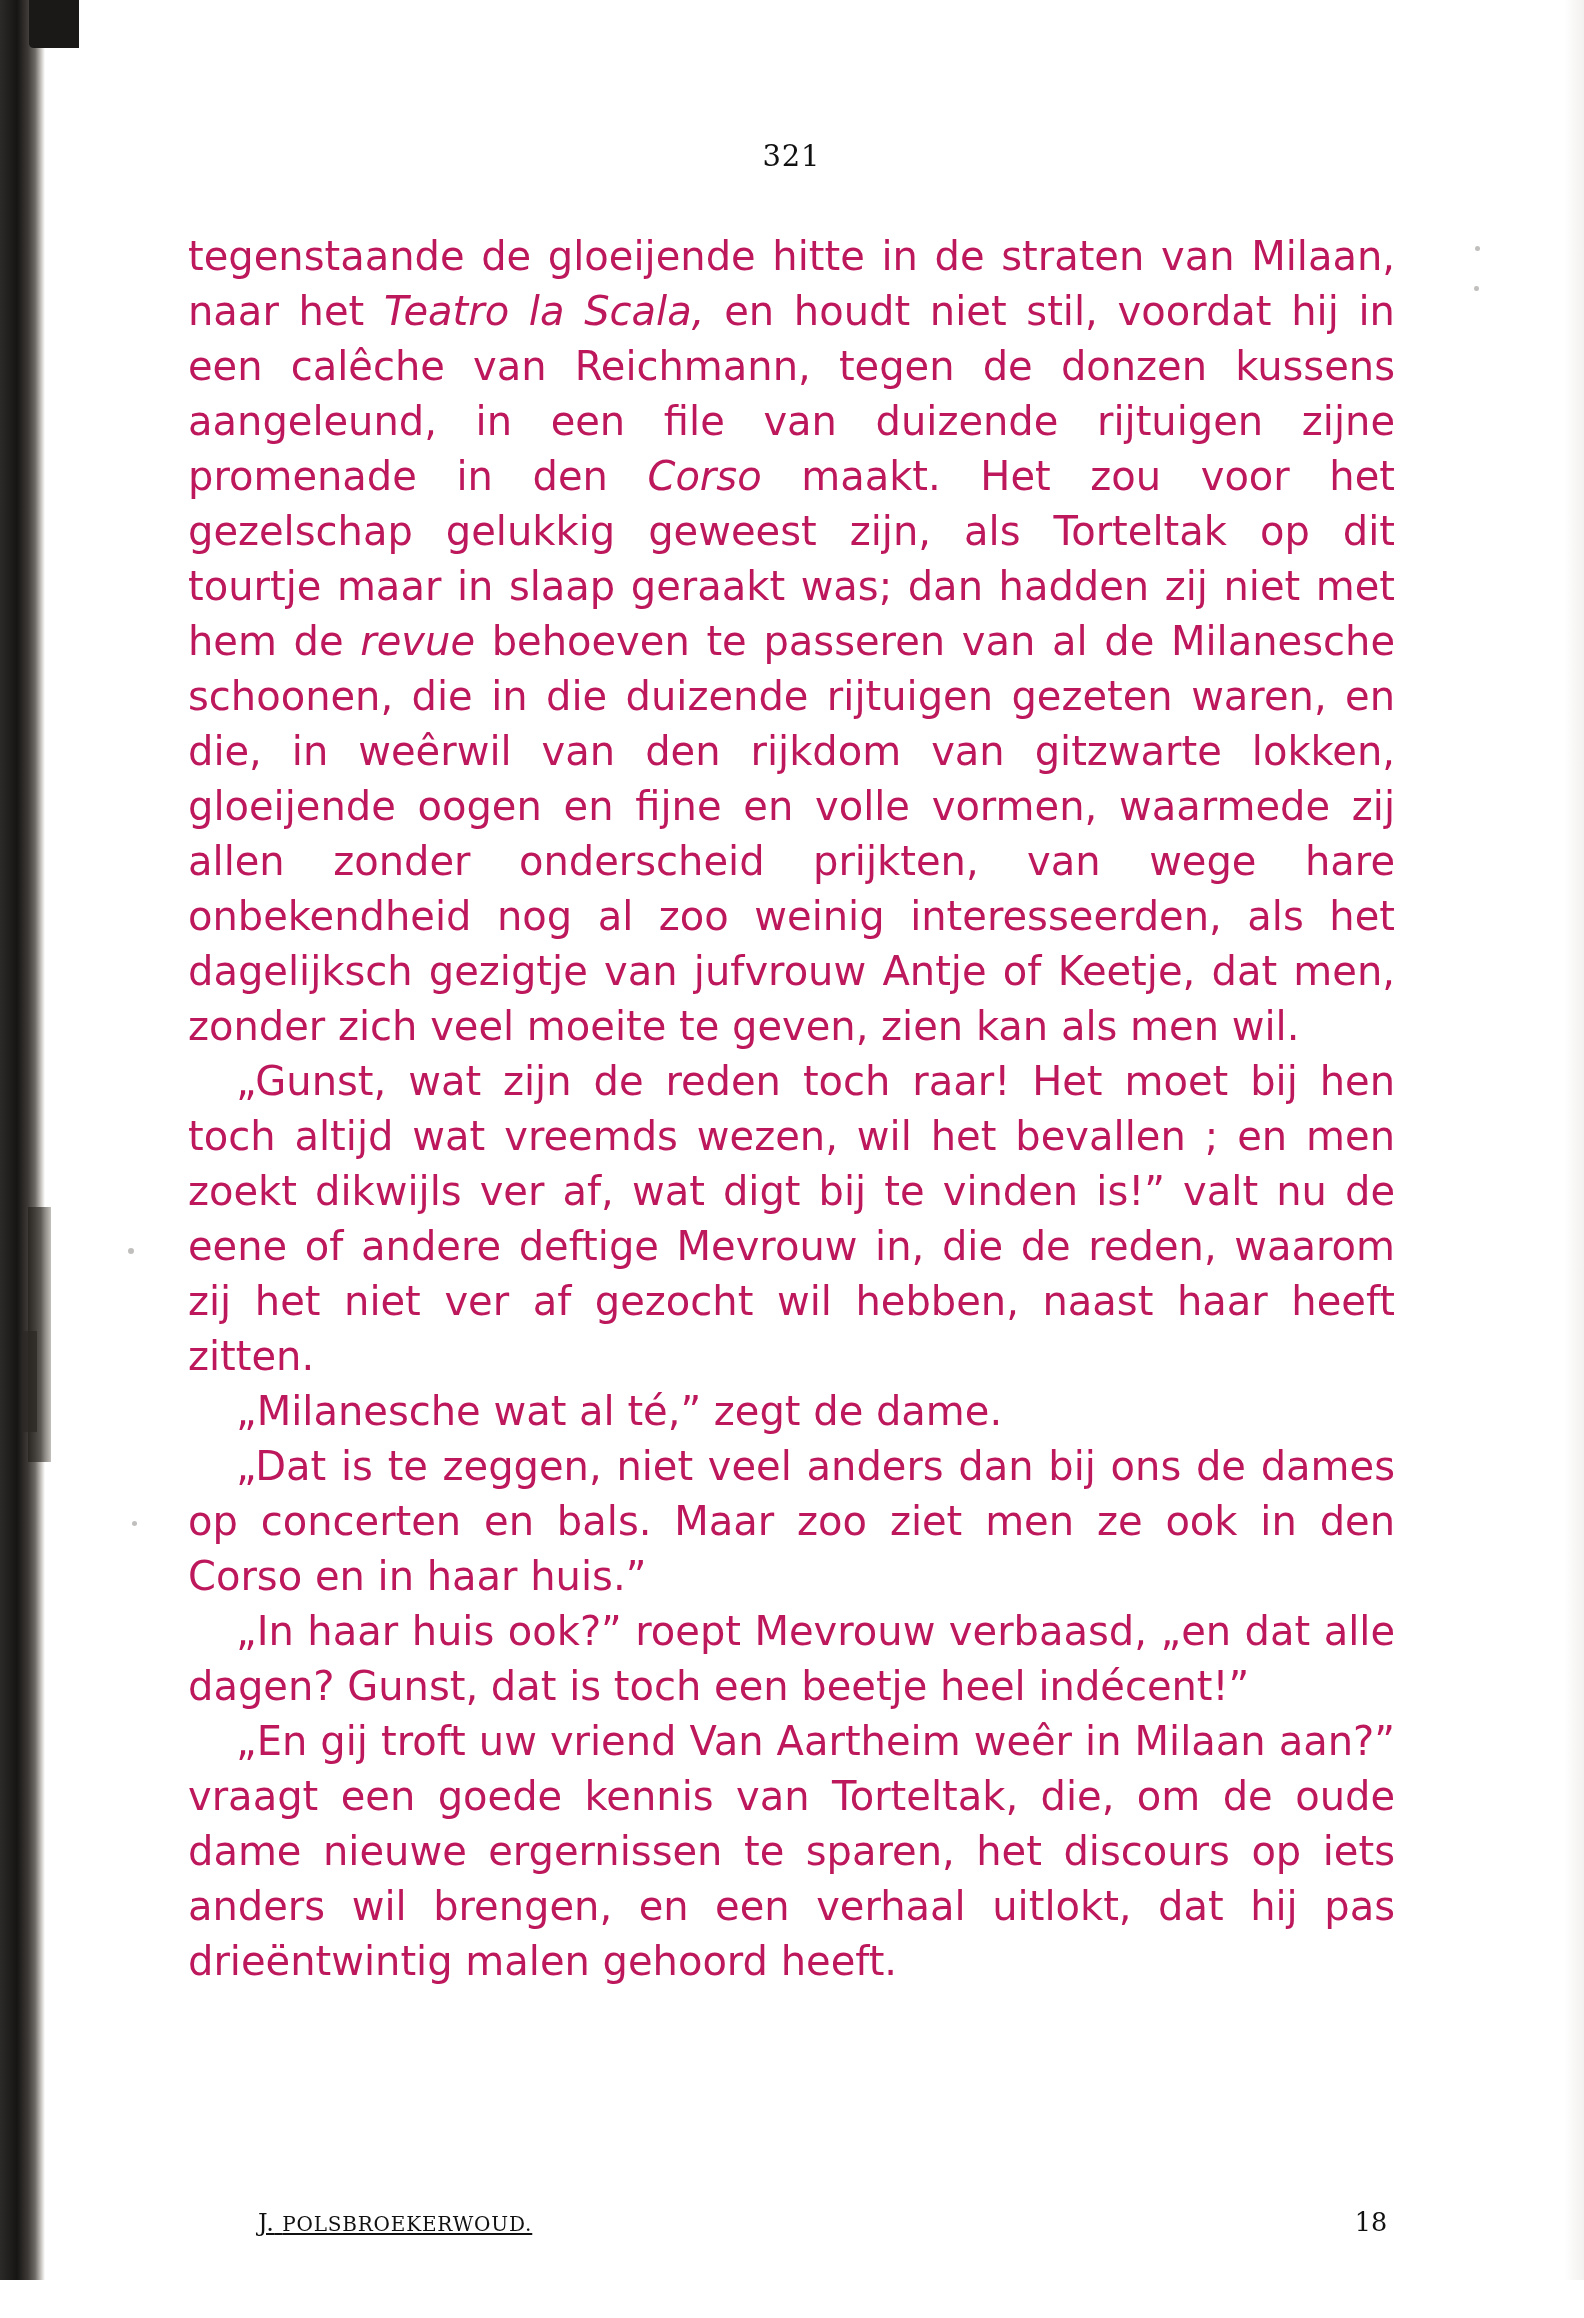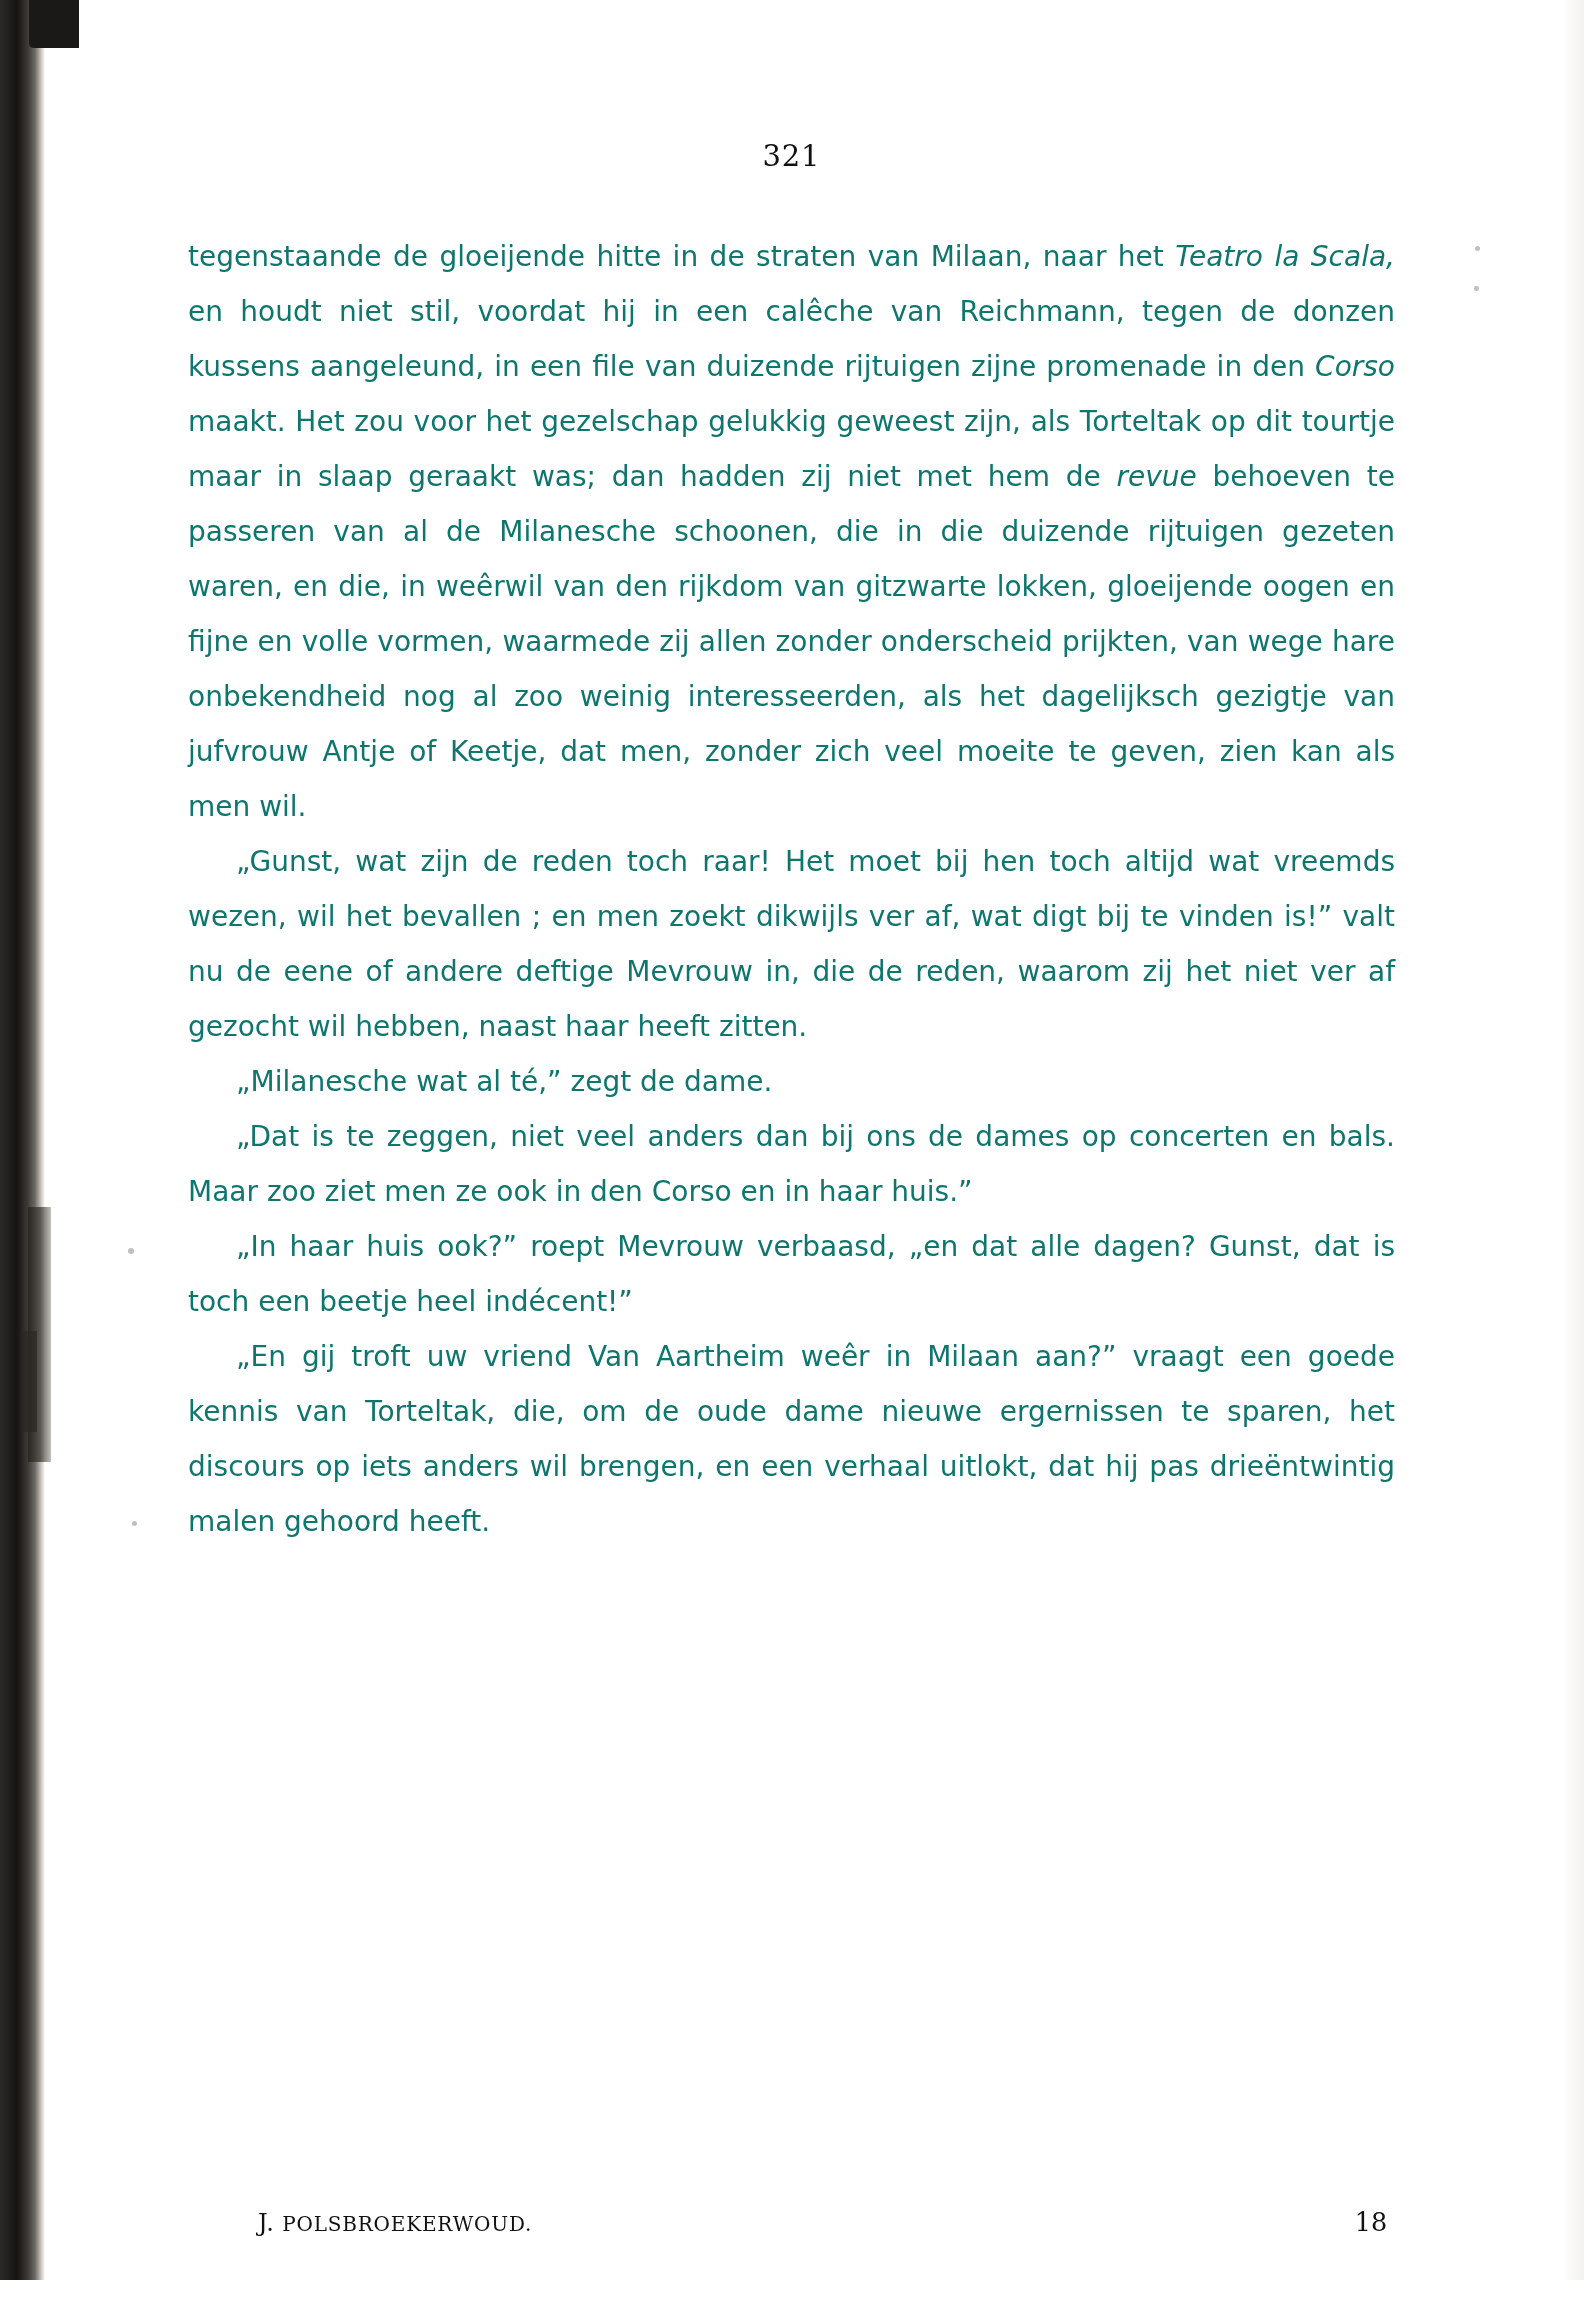--- a/index.html
+++ b/index.html
@@ -71,23 +71,23 @@
   .folio {
     text-align: center;
     font-family: "DejaVu Serif", serif;
     font-size: 29px;
     letter-spacing: 0.8px;
     color: #111;
     margin: 0 0 56px 0;
   }
 
   .body-text {
-    font-size: 28px;
+    font-size: 40px;
     line-height: 55px;
-    color: #0f766e;
+    color: #be185d;
     text-align: justify;
     text-justify: inter-word;
     -webkit-hyphens: none;
     hyphens: none;
   }
 
   .body-text p {
     margin: 0;
   }
   .body-text p.indent {
@@ -104,20 +104,21 @@
     display: flex;
     align-items: baseline;
     justify-content: space-between;
     font-size: 24px;
     color: #111;
   }
   .signature {
     padding-left: 70px;
     font-family: "DejaVu Serif", serif;
     letter-spacing: 0.4px;
+    text-decoration: underline;
   }
   .signature .sc {
     font-size: 20px;
     letter-spacing: 0.8px;
   }
   .page-num {
     font-family: "DejaVu Serif", serif;
     font-size: 25.5px;
     padding-right: 7.7px;
   }

